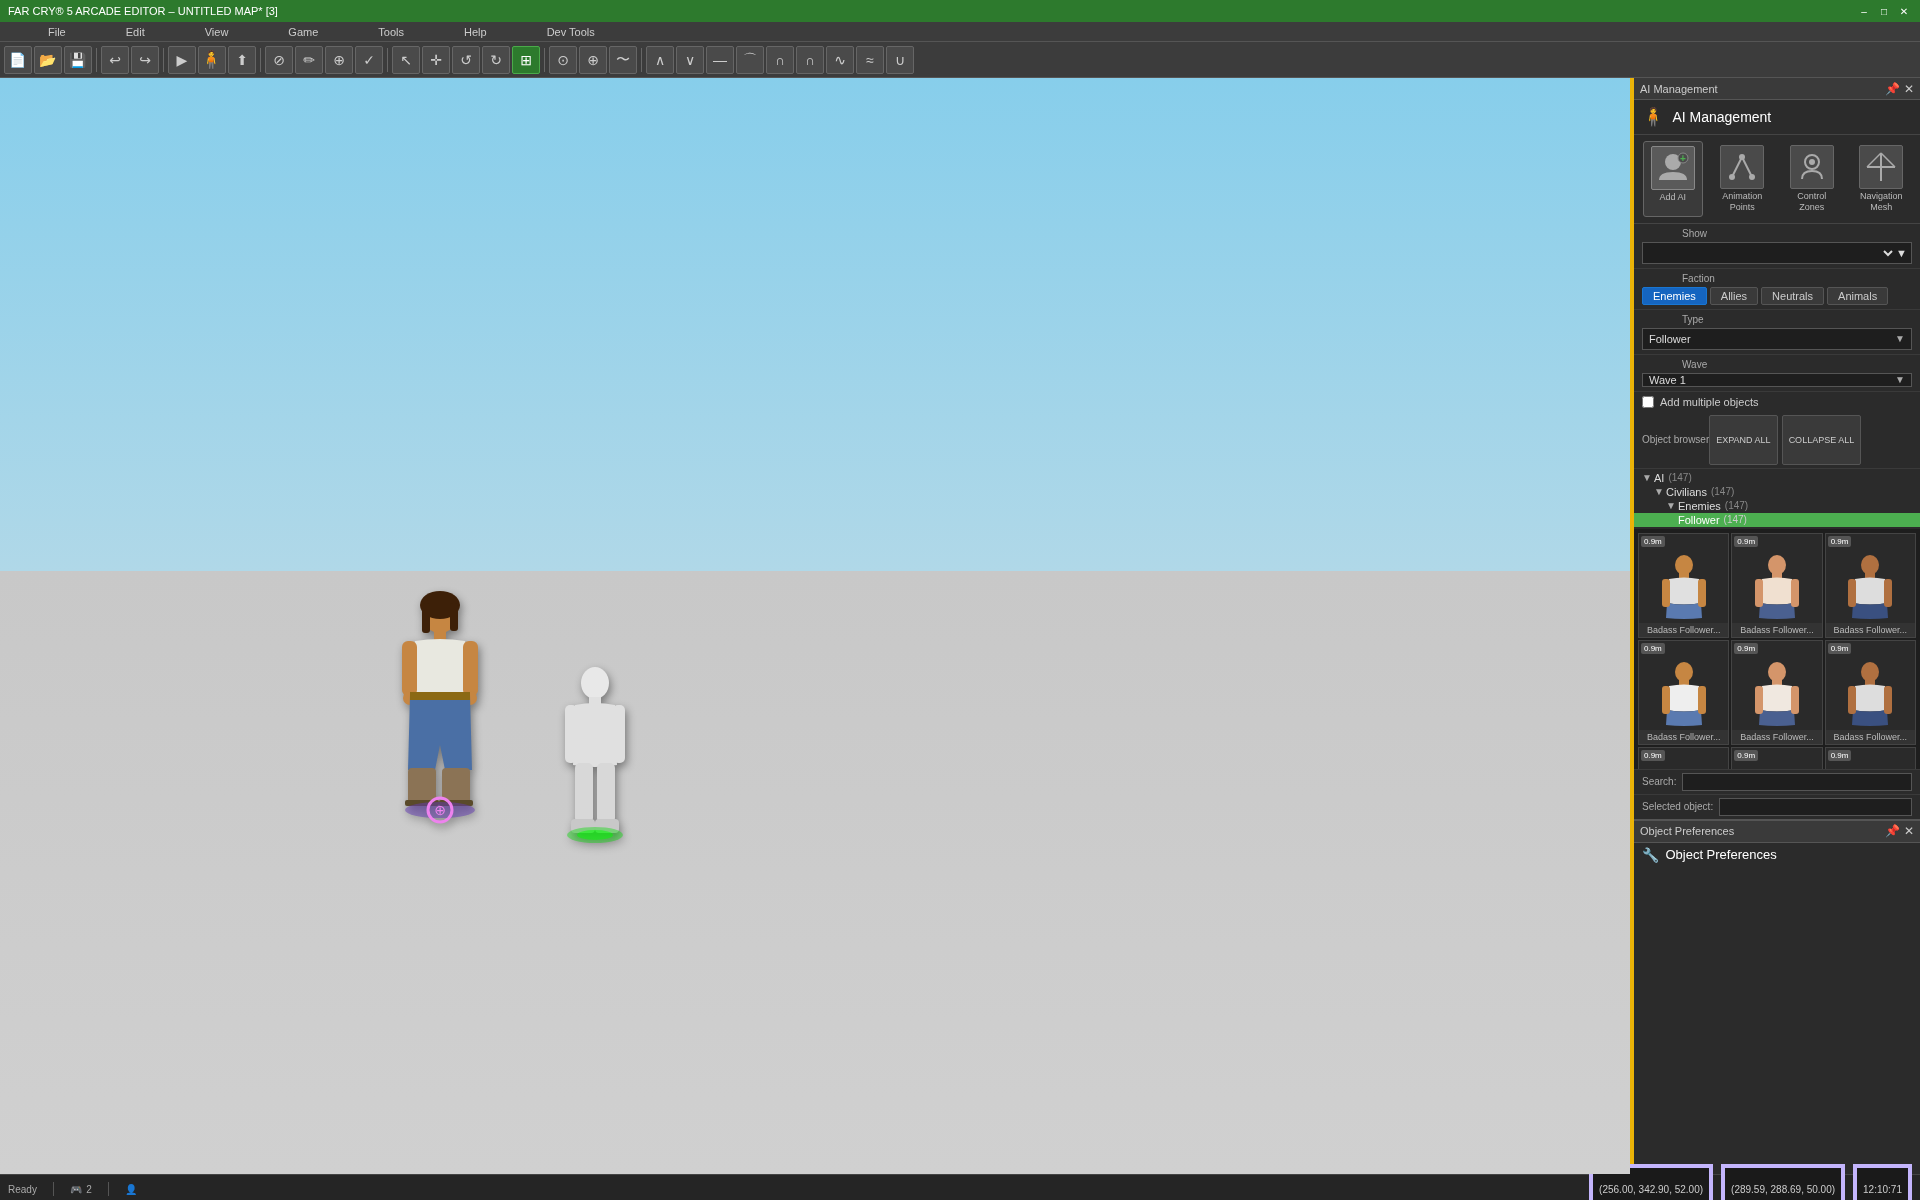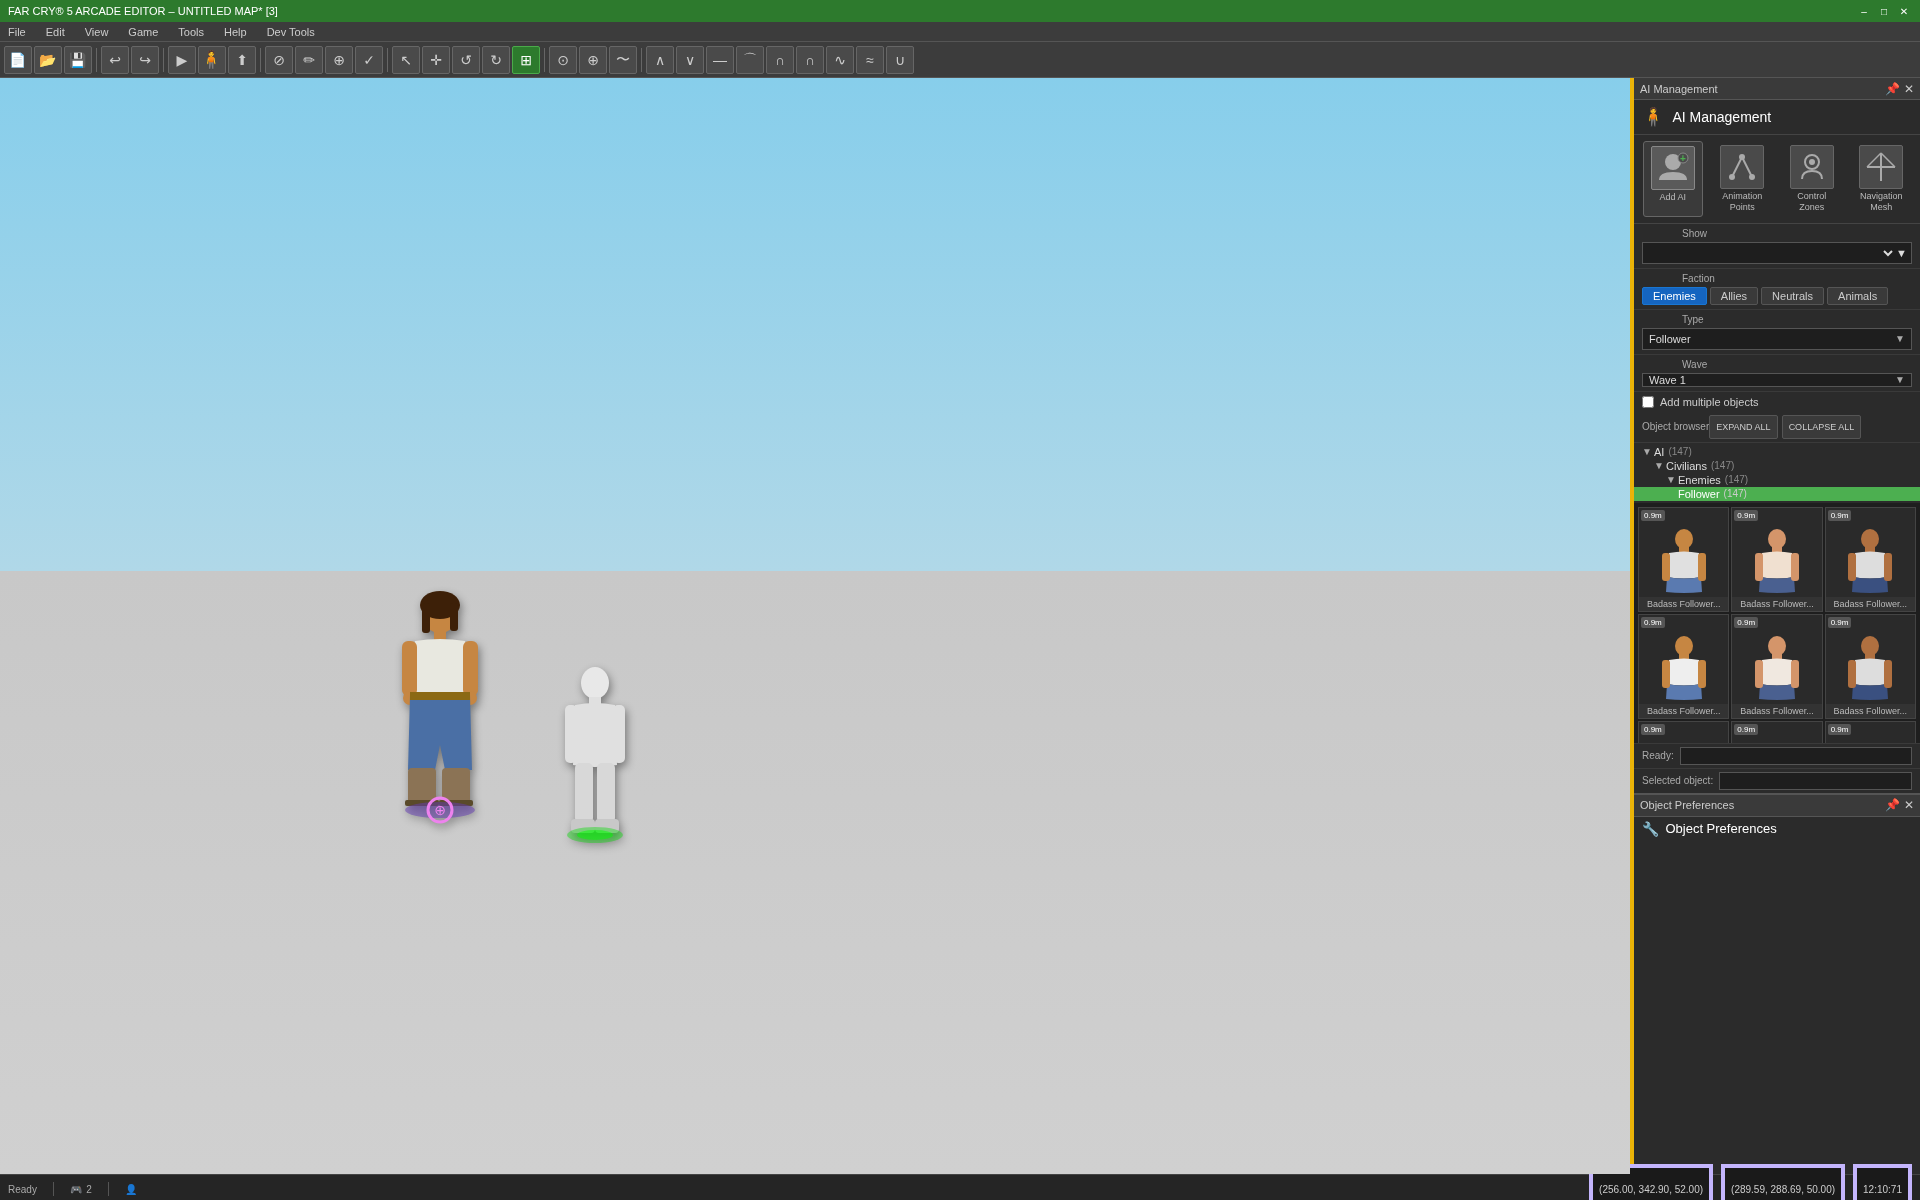--- a/index.html
+++ b/index.html
@@ -11,21 +11,21 @@
       color: white; font-size: 11px; font-weight: normal;
     }
     #titlebar .controls { display: flex; gap: 4px; }
     #titlebar .controls span { width: 16px; height: 16px; display: flex; align-items: center; justify-content: center; cursor: pointer; font-size: 10px; }
 
     
     #menubar {
       width: 100%; height: 20px; background: #3c3c3c; display: flex; align-items: center; padding: 0 4px; gap: 12px;
       color: #ccc; font-size: 11px; border-bottom: 1px solid #555;
     }
-    #menubar span { cursor: pointer; padding: 0 4px; }
+    #menubar span { cursor: pointer; padding: 0 4px; margin-left: 40px; }
 
     
     #toolbar {
       width: 100%; height: 36px; background: #3c3c3c; display: flex; align-items: center; padding: 2px 4px; gap: 2px;
       border-bottom: 1px solid #555;
     }
     .toolbar-btn {
       width: 28px; height: 28px; background: #4a4a4a; border: 1px solid #666; display: flex; align-items: center; justify-content: center;
       cursor: pointer; font-size: 14px; color: #ccc; border-radius: 2px;
     }
@@ -115,21 +115,21 @@
     .checkbox-row label { font-size: 11px; color: #ccc; cursor: pointer; }
 
     
     .obj-browser-header {
       display: flex; align-items: center; padding: 3px 8px;
       border-bottom: 1px solid #3a3a3a; background: #2b2b2b;
     }
     .obj-browser-label { font-size: 10px; color: #aaa; }
     .obj-browser-actions { display: flex; gap: 4px; }
     .obj-browser-btn {
-      padding: 6px 6px; font-size: 9px; background: #3a3a3a; border: 1px solid #555;
+      padding: 19px 6px; font-size: 9px; background: #3a3a3a; border: 1px solid #555;
       color: #ccc; cursor: pointer; border-radius: 2px;
     }
 
     
     .tree { padding: 2px 0; }
     .tree-item {
       display: flex; align-items: center; padding: 1px 8px; cursor: pointer; font-size: 11px;
     }
     .tree-item.selected { background: #4CAF50; color: white; font-weight: 500; }
     .tree-indent { width: 12px; flex-shrink: 0; }
@@ -569,21 +569,21 @@
       <div class="thumb-item">
         <div class="thumb-img">
           <span class="thumb-badge">0.9m</span>
 
         </div>
 
       </div>
     </div>
 
     <div class="search-row">
-      <label>Ready:</label>
+      <label>Search:</label>
       <input type="text" style="flex: 1 1 0%; height: 18px; background: rgb(30, 30, 30); border: 1px solid rgb(85, 85, 85); color: rgb(221, 221, 221); font-size: 10px; padding: 0px 4px; outline: none;">
     </div>
     <div class="search-row">
       <label>Selected object:</label>
       <input type="text" style="flex: 1 1 0%; height: 18px; background: rgb(30, 30, 30); border: 1px solid rgb(85, 85, 85); color: rgb(221, 221, 221); font-size: 10px; padding: 0px 4px; outline: none;">
     </div>
 
     <div id="obj-prefs-panel">
       <div class="panel-header">
         <span>Object Preferences</span>

